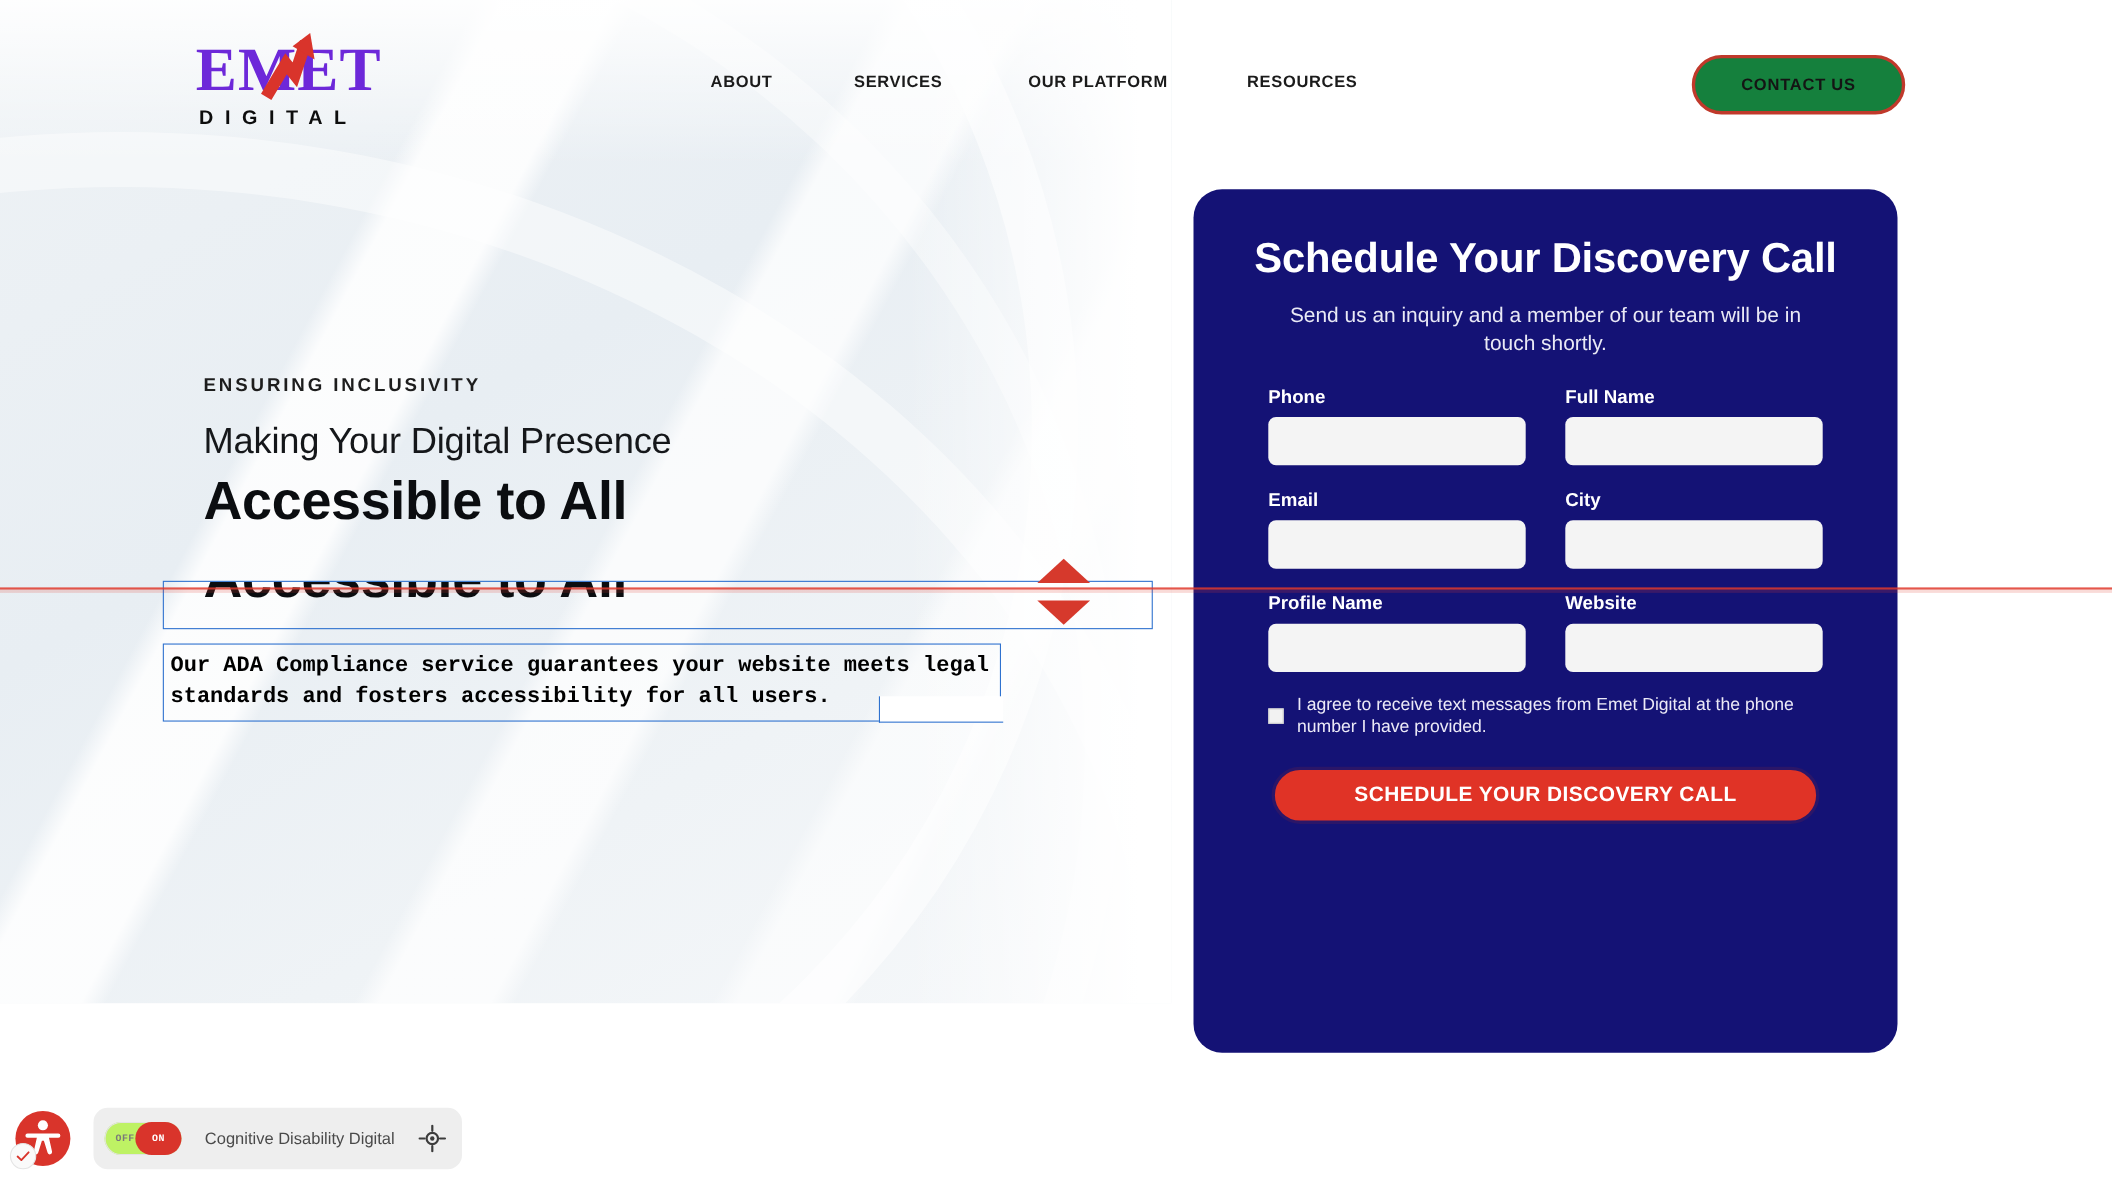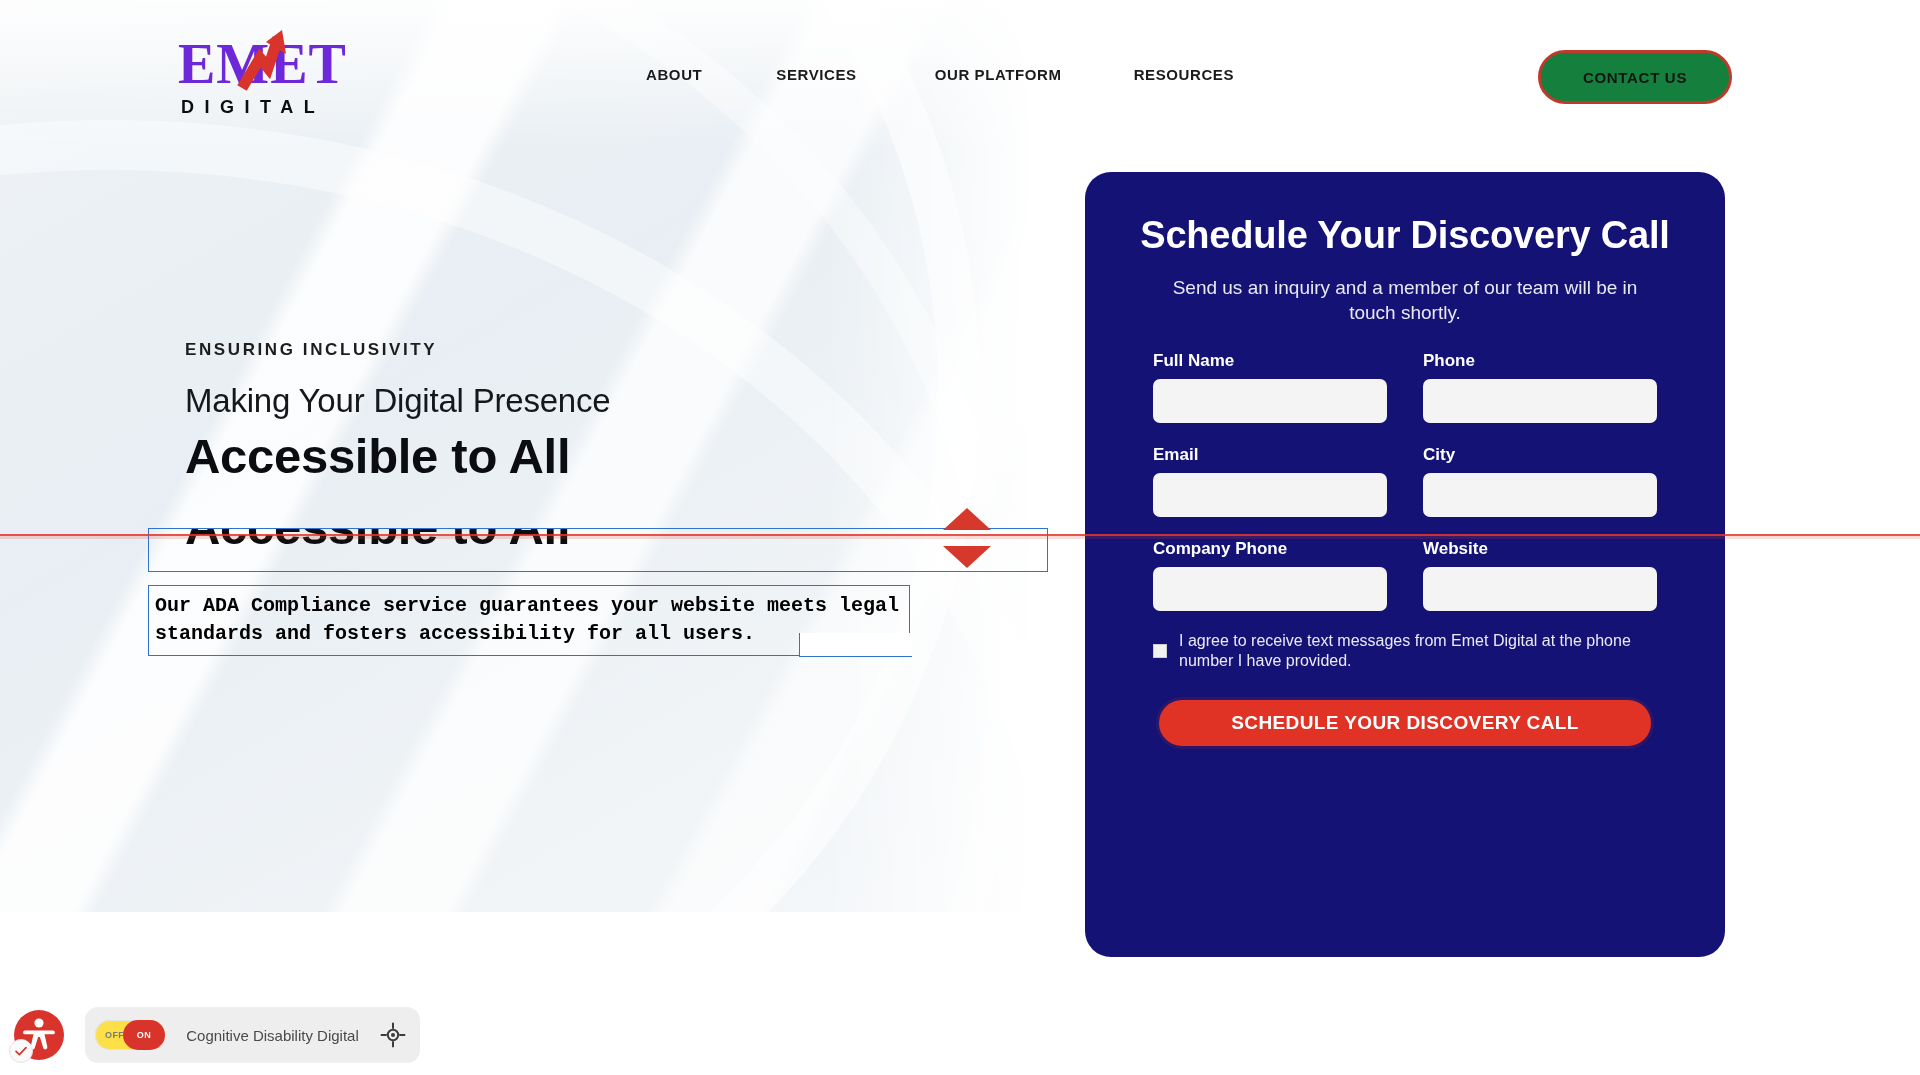--- a/index.html
+++ b/index.html
@@ -189,23 +189,24 @@
     border-radius:50%; background:#fafafa; border:1px solid #e4e4e4;
   }
   #a11y-launcher .check svg { position:absolute; left:4px; top:4px; }
 
   #a11y-bar {
     position:absolute; left:85px; top:1007px; width:335px; height:56px;
     background:#eeeeee; border-radius:13px; z-index:40;
     display:flex; align-items:center; padding:0 14px 0 10px; gap:12px;
   }
   #a11y-toggle {
-    width:70px; height:30px; border-radius:999px; background:#fde047;
+    width:70px; height:30px; border-radius:999px; background:#bef264;
     display:flex; align-items:center; position:relative; cursor:pointer;
     box-shadow:0 0 0 1px #e3e3e3 inset;
+    font-family:Liberation Mono, monospace;
   }
   #a11y-toggle .off-lbl {
     position:absolute; left:10px; font-size:9px; font-weight:bold; color:#7a7a7a; letter-spacing:.4px;
   }
   #a11y-toggle .knob {
     position:absolute; right:0; width:42px; height:30px; border-radius:999px;
     background:#d9342b; display:flex; align-items:center; justify-content:center;
   }
   #a11y-toggle .on-lbl { font-size:9px; font-weight:bold; color:#ffffff; letter-spacing:.4px; }
   #a11y-label { flex:1; font-size:15px; color:#4a4a4a; text-align:center; }
@@ -276,47 +277,47 @@
 
 <div id="form-panel">
 
   <div id="form-title">Schedule Your Discovery Call</div>
   <div id="form-sub">Send us an inquiry and a member of our team will be in touch shortly.</div>
 
   <div id="form-fields">
 
     <div class="field-row">
       <div class="field">
+        <label class="field-label">Phone</label>
+        <input class="field-input" type="text" placeholder="" style="">
+      </div>
+      <div class="field">
         <label class="field-label">Full Name</label>
         <input class="field-input" type="text" placeholder="" style="">
       </div>
-      <div class="field">
-        <label class="field-label">Phone</label>
-        <input class="field-input" type="text" placeholder="" style="">
-      </div>
     </div>
 
     <div class="row-gap"></div>
 
     <div class="field-row">
       <div class="field">
         <label class="field-label">Email</label>
         <input class="field-input" type="text" placeholder="" style="">
       </div>
       <div class="field">
         <label class="field-label">City</label>
         <input class="field-input" type="text" placeholder="" style="">
       </div>
     </div>
 
     <div class="row-gap"></div>
 
     <div class="field-row">
       <div class="field">
-        <label class="field-label">Company Phone</label>
+        <label class="field-label">Profile Name</label>
         <input class="field-input" type="text" placeholder="" style="">
       </div>
       <div class="field">
         <label class="field-label">Website</label>
         <input class="field-input" type="text" placeholder="" style="">
       </div>
     </div>
   </div>
 
   <div id="consent-row">

